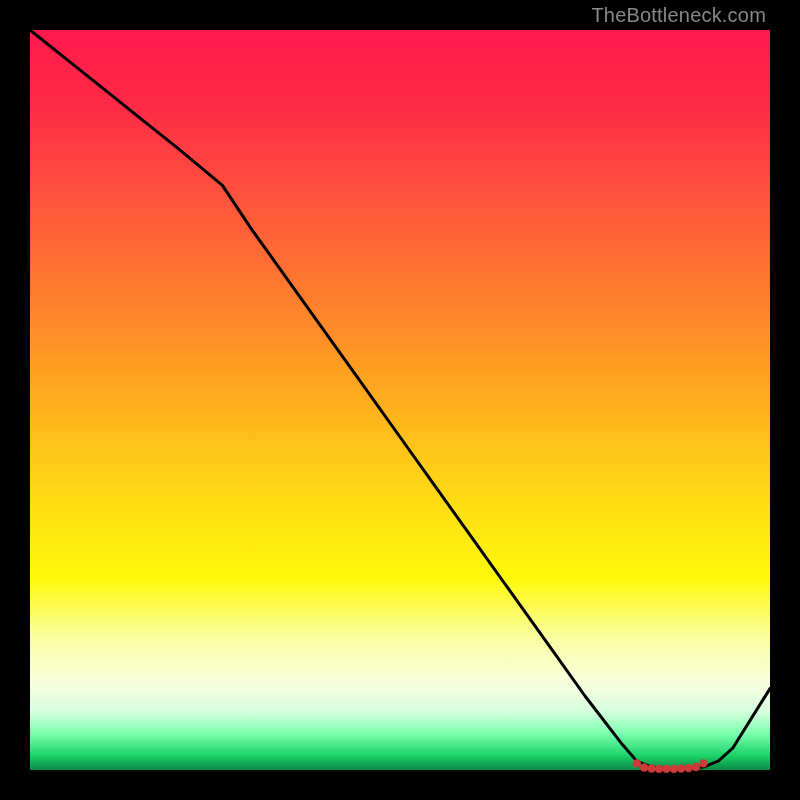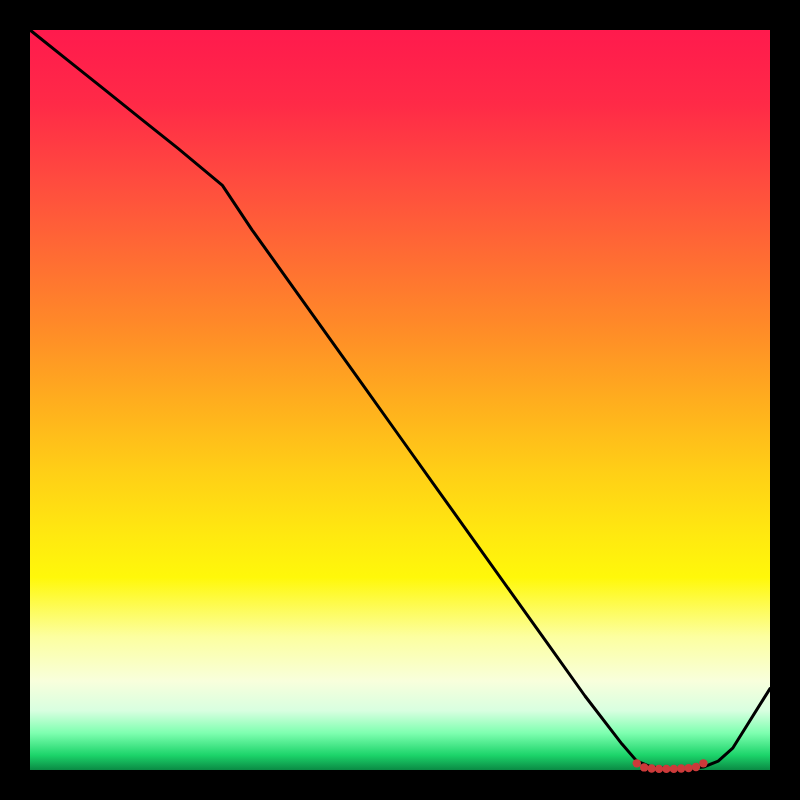--- a/index.html
+++ b/index.html
@@ -56,20 +56,21 @@
     top: 0;
     width: 740px;
     height: 740px;
     overflow: visible;
   }
 </style>
 </head>
 <body>
 
 <div class="frame">
+  <div class="watermark">TheBottleneck.com</div>
   <div class="plot">
     <svg class="overlay" id="svg-overlay" viewBox="0 0 740 740">
         <path d="M0.00 0.00 L37.00 29.60 L74.00 59.20 L111.00 88.80 L148.00 118.40 L192.40 155.40 L222.00 199.80 L259.00 251.60 L296.00 303.40 L333.00 355.20 L370.00 407.00 L407.00 458.80 L444.00 510.60 L481.00 562.40 L518.00 614.20 L555.00 666.00 L592.00 714.10 L606.80 731.12 L621.60 737.04 L636.40 738.52 L651.20 738.52 L658.60 738.52 L673.40 737.04 L688.20 731.12 L703.00 717.80 L740.00 658.60" fill="none" stroke="#000000" stroke-width="3" stroke-linejoin="round" stroke-linecap="round"></path>
         <circle cx="606.80" cy="733.34" r="4.2" fill="#cc3a3a"></circle>
         <circle cx="614.20" cy="737.41" r="4.2" fill="#cc3a3a"></circle>
         <circle cx="621.60" cy="738.52" r="4.2" fill="#cc3a3a"></circle>
         <circle cx="629.00" cy="738.89" r="4.2" fill="#cc3a3a"></circle>
         <circle cx="636.40" cy="738.89" r="4.2" fill="#cc3a3a"></circle>
         <circle cx="643.80" cy="738.89" r="4.2" fill="#cc3a3a"></circle>
         <circle cx="651.20" cy="738.52" r="4.2" fill="#cc3a3a"></circle>

